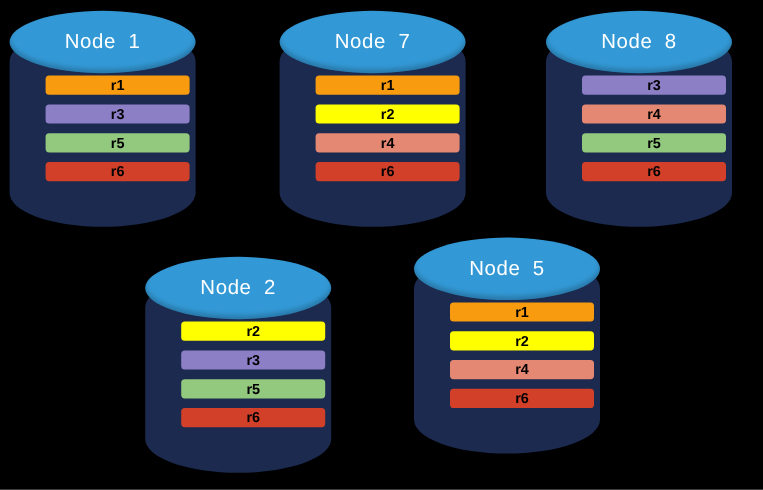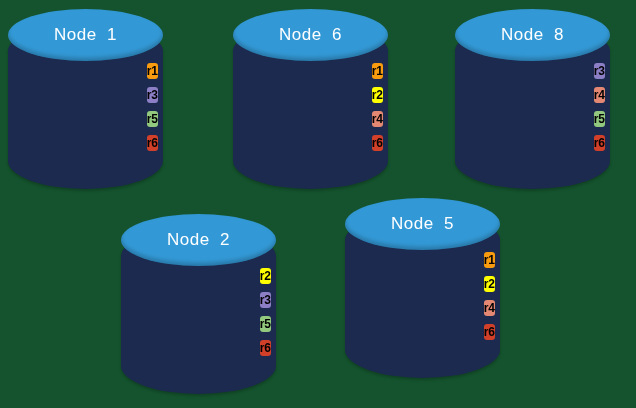--- a/index.html
+++ b/index.html
@@ -10,21 +10,21 @@
     width: 636px;
     height: 408px;
     background: #ffffff;
     font-family: "Liberation Sans", sans-serif;
     overflow: hidden;
   }
   #canvas {
     position: relative;
     width: 636px;
     height: 408px;
-    background: #14532d;
+    background: #000000;
   }
 
   
   .node {
     position: absolute;
     width: 155px;
     height: 180px;
   }
   .node-body {
     position: absolute;
@@ -63,21 +63,20 @@
   }
   
   .shards {
     position: absolute;
     left: 30px;
     top: 54px;
     width: 120px;
     display: flex;
     flex-direction: column;
     gap: 8px;
-    align-items: flex-end;
   }
   .shard {
     height: 16px;
     border-radius: 3px;
     display: flex;
     align-items: center;
     justify-content: center;
     font-size: 12px;
     font-weight: bold;
     color: #000000;
@@ -95,21 +94,21 @@
       <div class="shards">
         <div class="shard" style="background: rgb(248, 155, 15); color: rgb(0, 0, 0);">r1</div>
         <div class="shard" style="background: rgb(140, 127, 198); color: rgb(0, 0, 0);">r3</div>
         <div class="shard" style="background: rgb(146, 201, 126); color: rgb(0, 0, 0);">r5</div>
         <div class="shard" style="background: rgb(211, 64, 42); color: rgb(0, 0, 0);">r6</div>
       </div>
     </div>
     <div class="node" style="left: 233px; top: 9px;">
       <div class="node-body" style="background: rgb(27, 42, 78);"></div>
       <div class="node-top" style="background: rgb(51, 153, 214);"></div>
-      <div class="node-title" style="color: rgb(255, 255, 255);">Node  6</div>
+      <div class="node-title" style="color: rgb(255, 255, 255);">Node  7</div>
       <div class="shards">
         <div class="shard" style="background: rgb(248, 155, 15); color: rgb(0, 0, 0);">r1</div>
         <div class="shard" style="background: rgb(255, 255, 0); color: rgb(0, 0, 0);">r2</div>
         <div class="shard" style="background: rgb(229, 136, 115); color: rgb(0, 0, 0);">r4</div>
         <div class="shard" style="background: rgb(211, 64, 42); color: rgb(0, 0, 0);">r6</div>
       </div>
     </div>
     <div class="node" style="left: 455px; top: 9px;">
       <div class="node-body" style="background: rgb(27, 42, 78);"></div>
       <div class="node-top" style="background: rgb(51, 153, 214);"></div>

